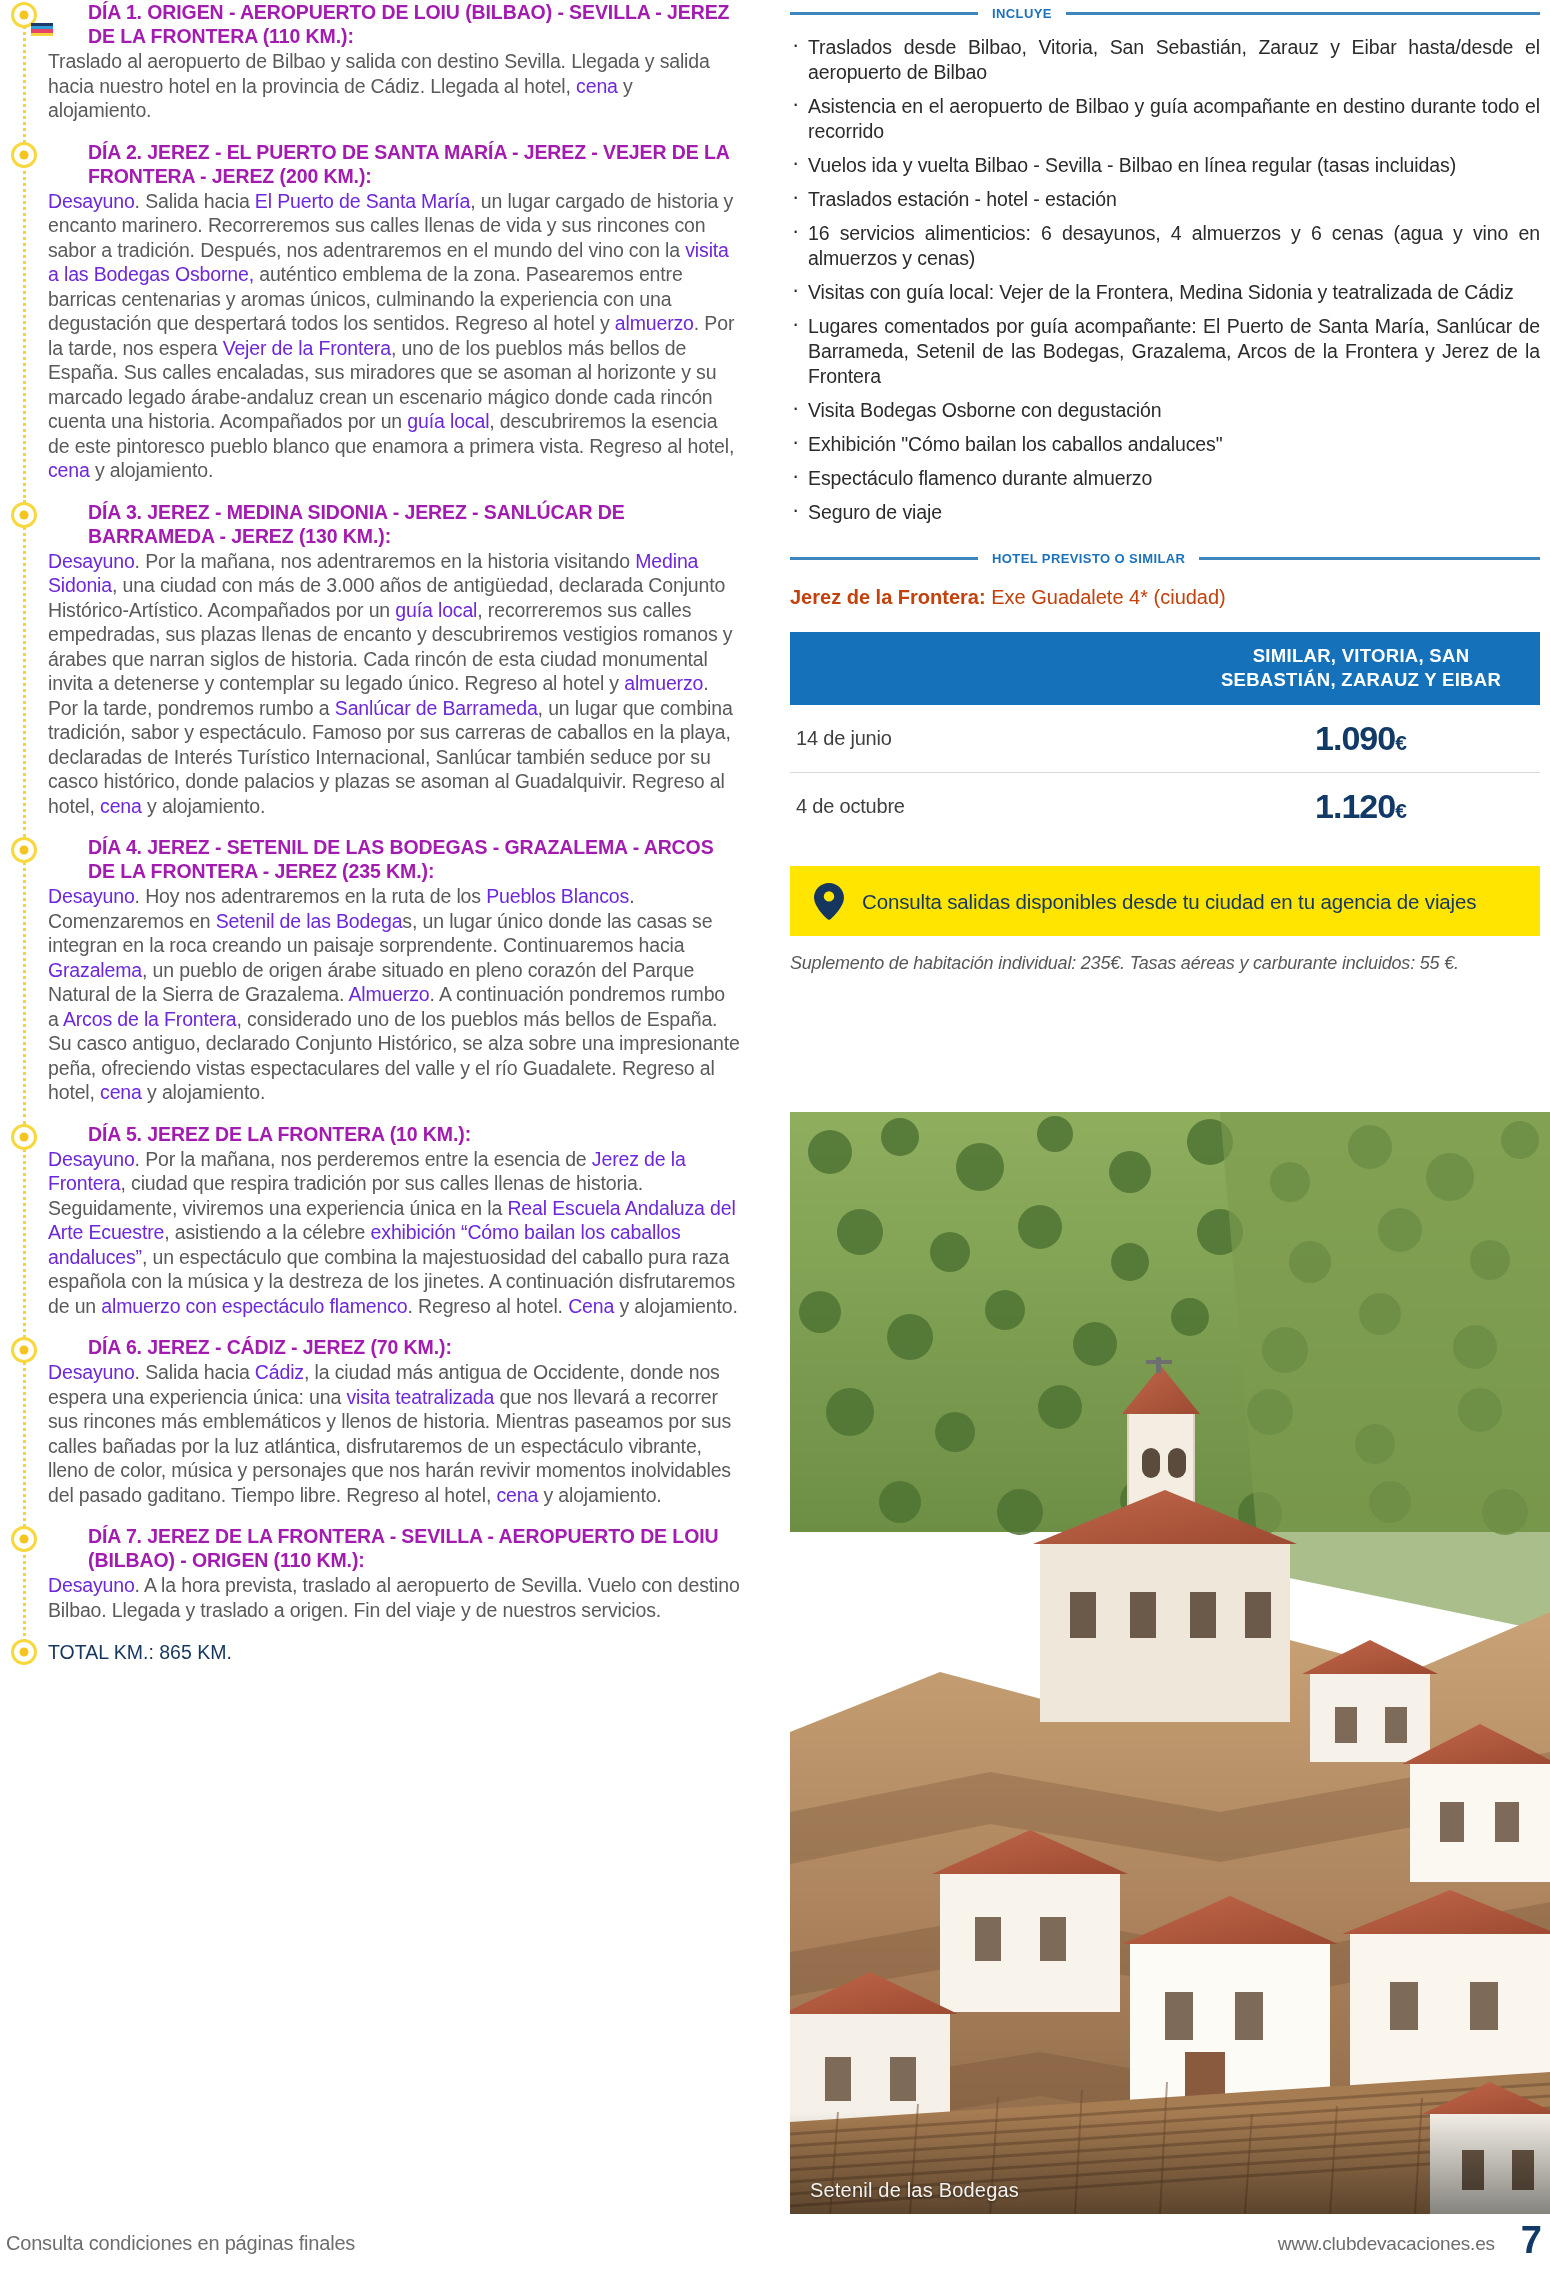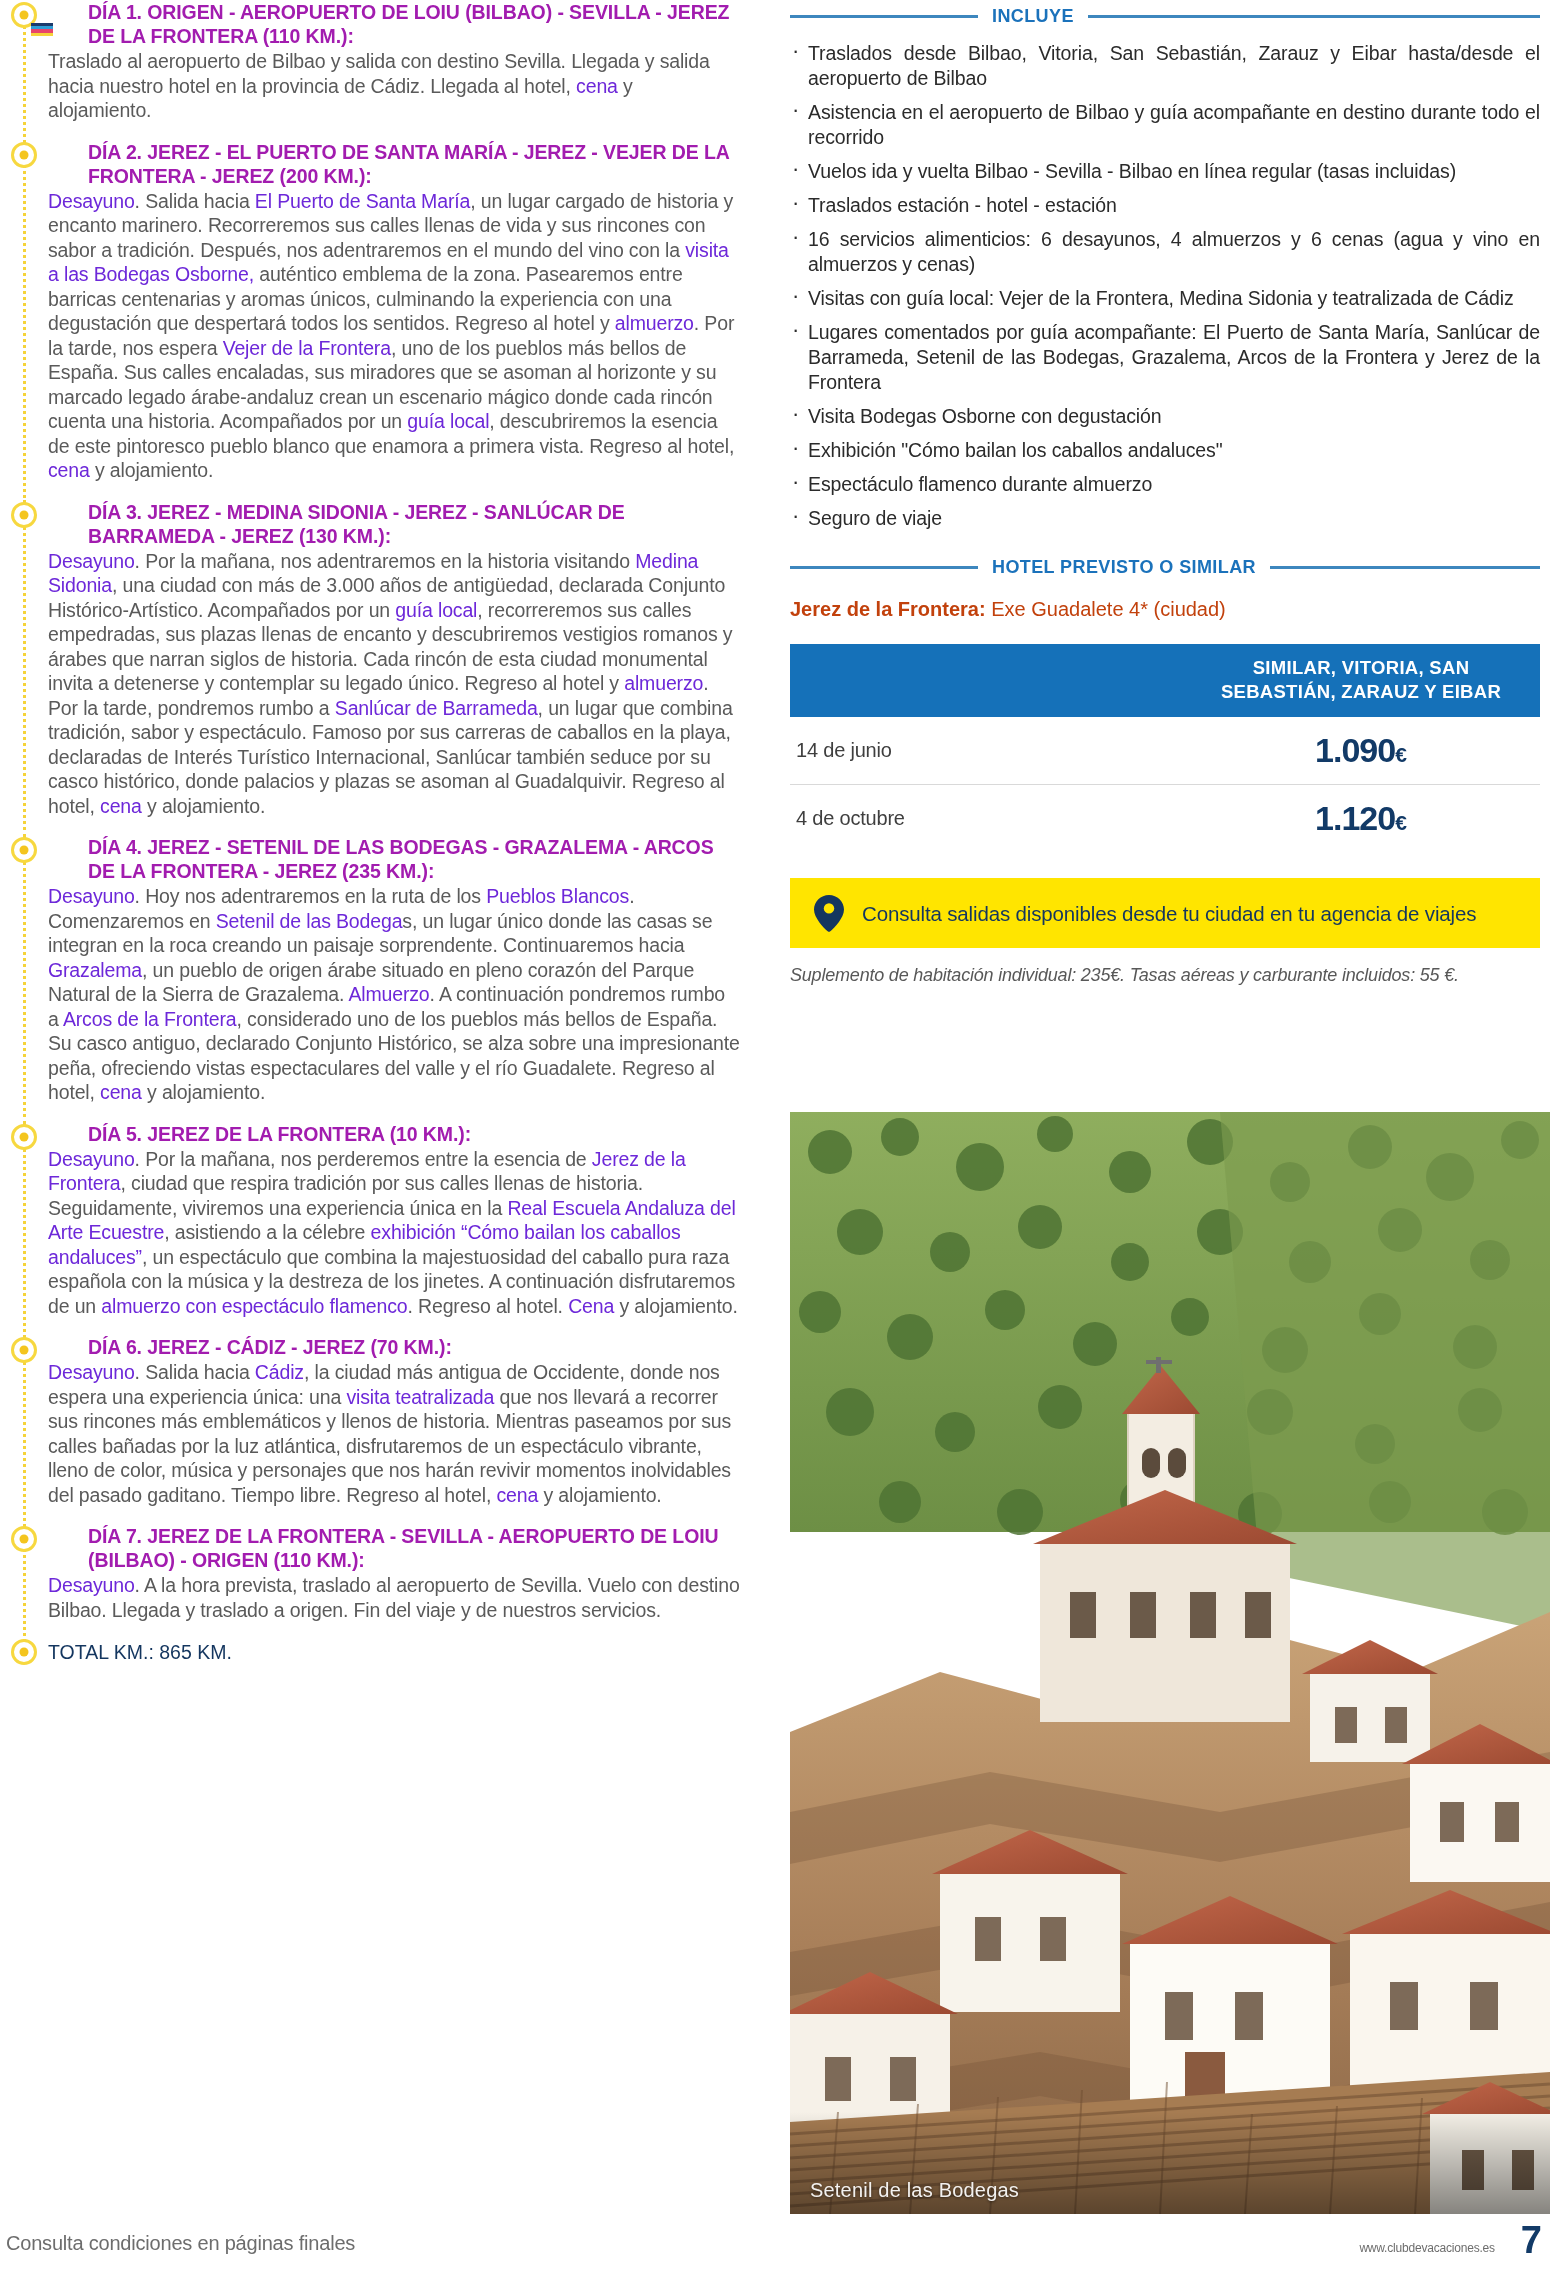--- a/index.html
+++ b/index.html
@@ -136,21 +136,21 @@
   .rule-heading .rule {
     flex: 1 1 auto;
     height: 3px;
     background: #3d87be;
   }
   .rule-heading .rule.short { flex: 0 0 188px; }
   .rule-heading .label {
     flex: 0 0 auto;
     color: #1b72bb;
     font-weight: bold;
-    font-size: 18px;
+    font-size: 13px;
     letter-spacing: 0.4px;
     white-space: nowrap;
   }
 
   .heading-incluye { margin-top: 6px; }
   .heading-hotel   { margin-top: 26px; margin-bottom: 18px; }
 
   ul.includes { list-style: none; }
   ul.includes li {
     position: relative;
@@ -292,21 +292,21 @@
     font-size: 20px;
     letter-spacing: -0.2px;
   }
   .footer-right {
     display: flex;
     align-items: flex-end;
     gap: 26px;
   }
   .footer-site {
     color: #6d6d6d;
-    font-size: 12px;
+    font-size: 19px;
     letter-spacing: -0.2px;
   }
   .footer-page {
     color: #123a67;
     font-weight: bold;
     font-size: 38px;
     line-height: 30px;
   }
 </style>
 </head>

